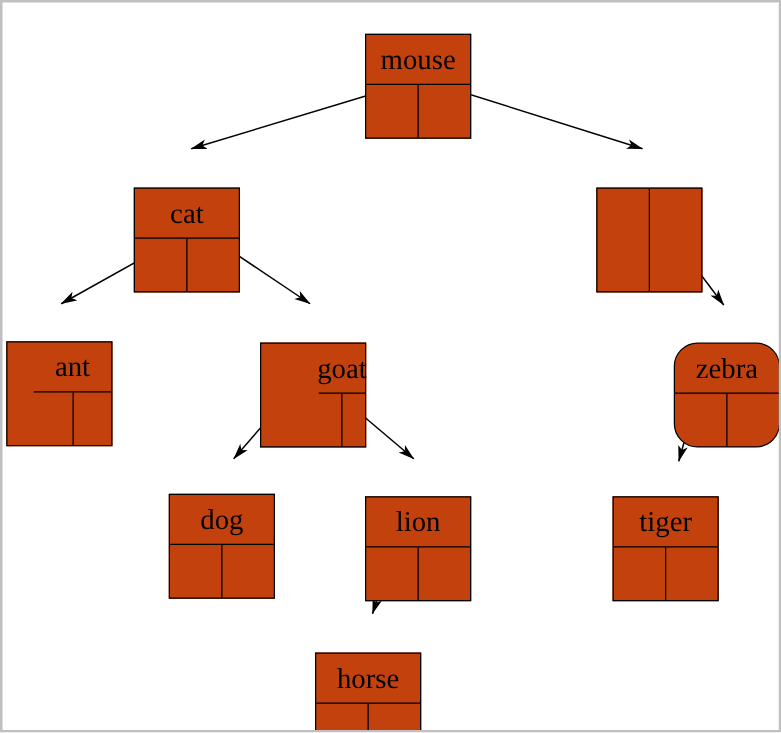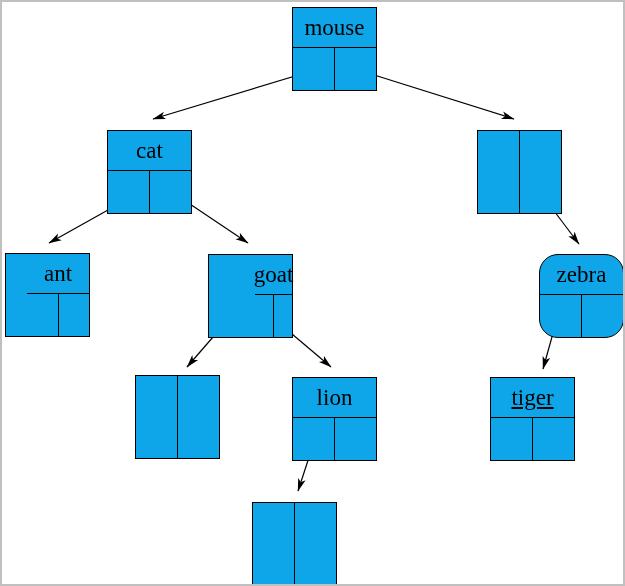--- a/index.html
+++ b/index.html
@@ -24,23 +24,24 @@
     width: 625px;
     height: 586px;
     pointer-events: none;
   }
   .node {
     position: absolute;
     box-sizing: border-box;
     width: 85px;
     height: 84px;
     border: 1.5px solid #000000;
-    background: #0ea5e9;
+    background: #c2410c;
     display: flex;
     flex-direction: column;
+    margin-top: 20px;
   }
   .label-cell {
     box-sizing: border-box;
     height: 40px;
     border-bottom: 1.5px solid #000000;
     display: flex;
     align-items: center;
     justify-content: center;
     font-size: 23px;
     color: #000000;
@@ -111,39 +112,41 @@
         </div>
       </div>
       <div class="node" style="left: 537px; top: 252px; border-radius: 19px;">
         <div class="label-cell">zebra</div>
         <div class="ptr-row">
           <div class="ptr-cell left"></div>
           <div class="ptr-cell right"></div>
         </div>
       </div>
       <div class="node" style="left: 133px; top: 373px;">
+        <div class="label-cell">dog</div>
         <div class="ptr-row">
           <div class="ptr-cell left"></div>
           <div class="ptr-cell right"></div>
         </div>
       </div>
       <div class="node" style="left: 290px; top: 375px;">
         <div class="label-cell">lion</div>
         <div class="ptr-row">
           <div class="ptr-cell left"></div>
           <div class="ptr-cell right"></div>
         </div>
       </div>
-      <div class="node" style="left: 488px; top: 375px; text-decoration: underline;">
+      <div class="node" style="left: 488px; top: 375px;">
         <div class="label-cell">tiger</div>
         <div class="ptr-row">
           <div class="ptr-cell left"></div>
           <div class="ptr-cell right"></div>
         </div>
       </div>
       <div class="node" style="left: 250px; top: 500px;">
+        <div class="label-cell">horse</div>
         <div class="ptr-row">
           <div class="ptr-cell left"></div>
           <div class="ptr-cell right"></div>
         </div>
       </div>
     </div>
 </div>
 
 </body></html>

